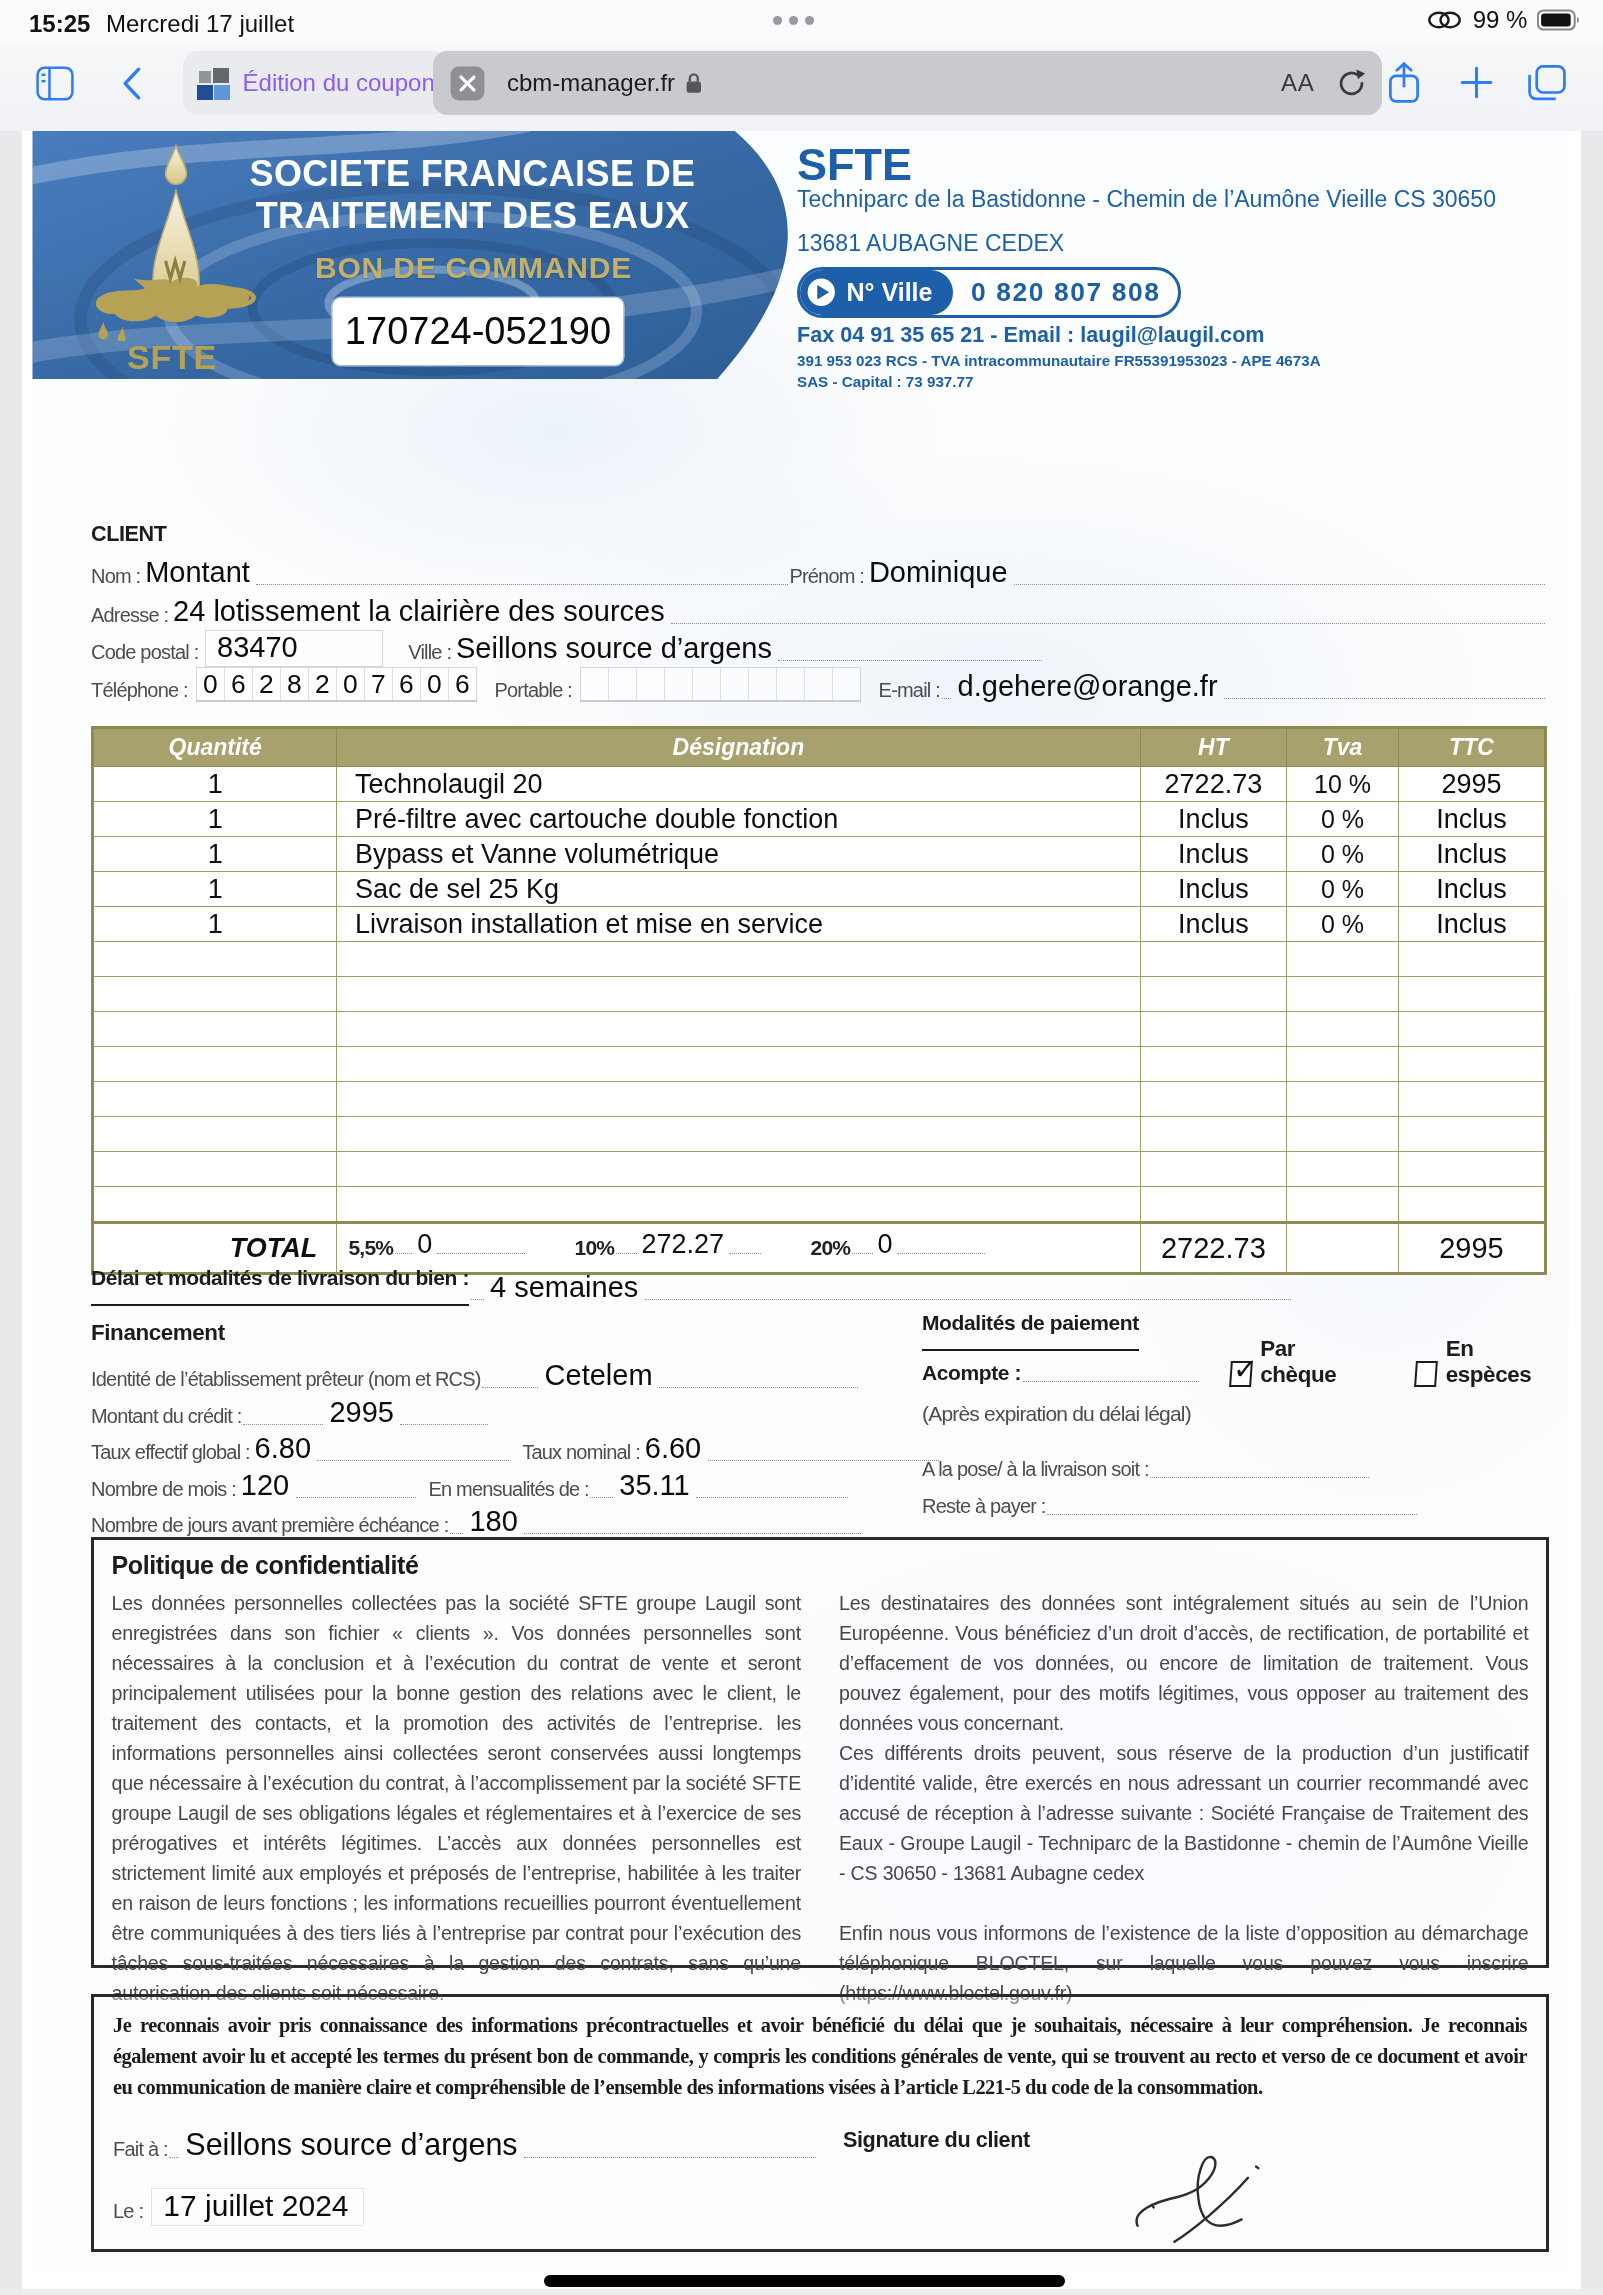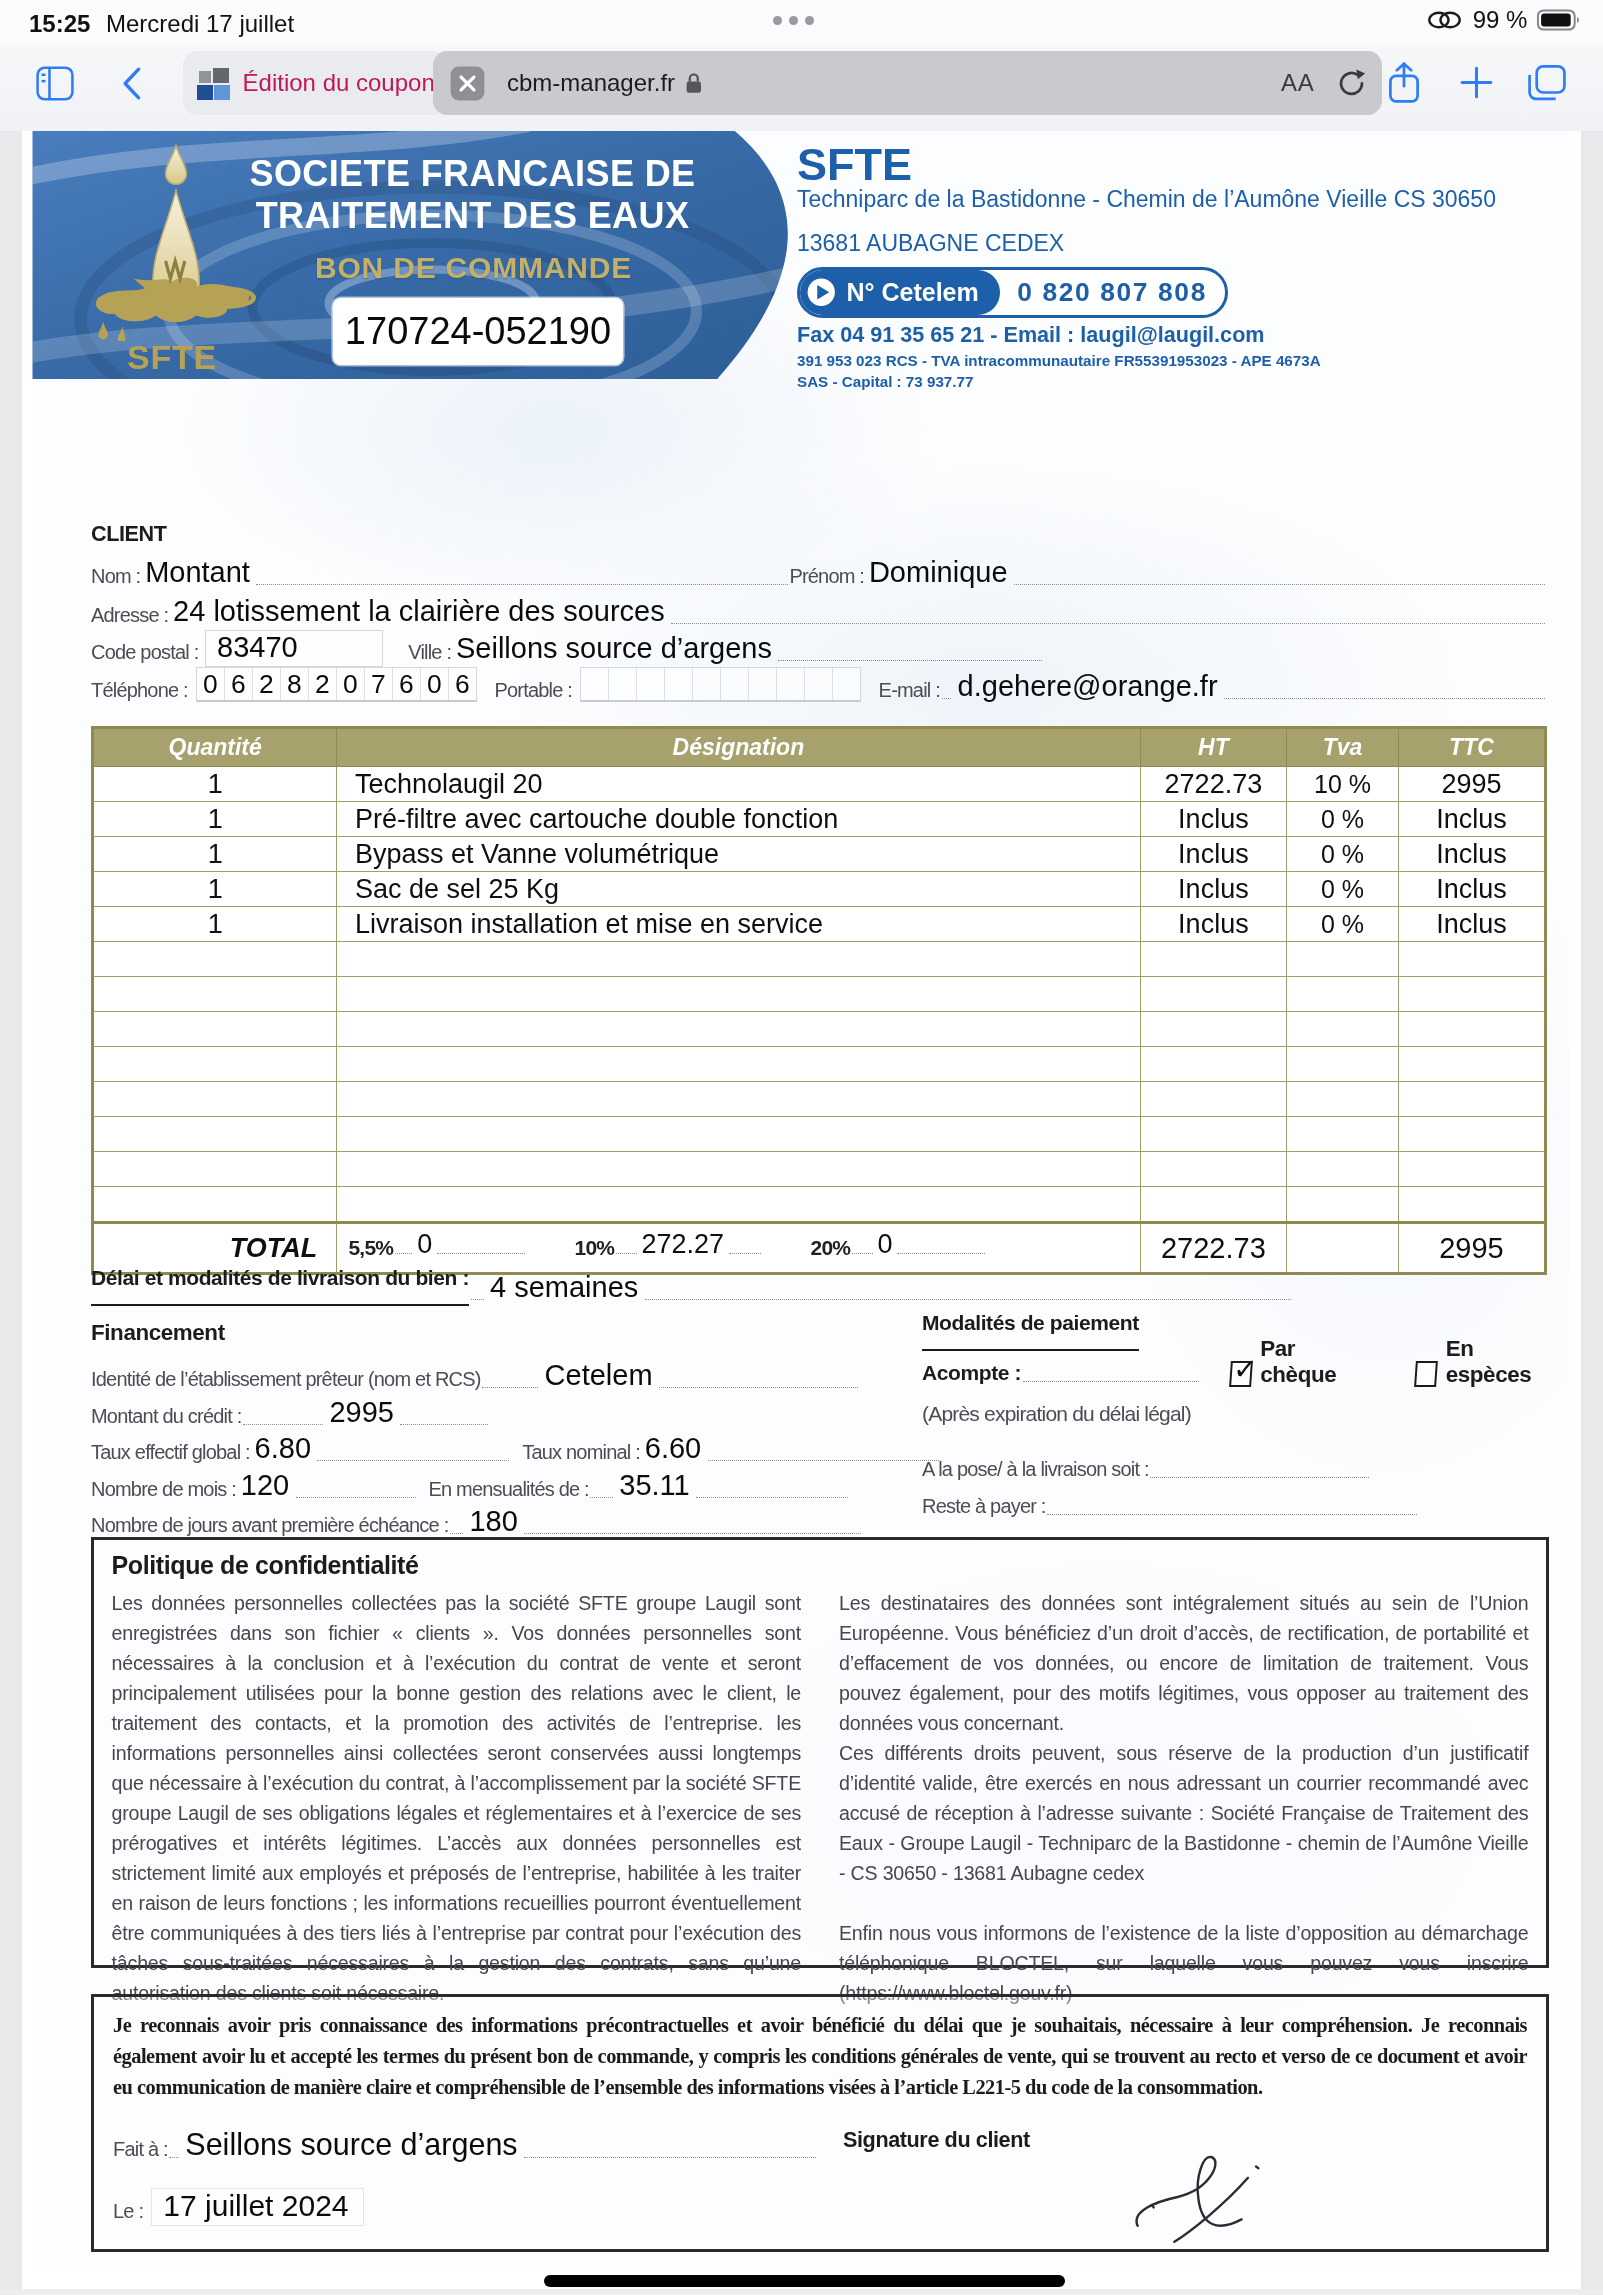--- a/index.html
+++ b/index.html
@@ -12,21 +12,21 @@
   #statusbar .date{left:106px;top:9.6px;font-size:24px;color:#111;}
   #statusbar .dots{left:773px;top:16px;display:flex;gap:7.2px;}
   #statusbar .dots i{width:8.8px;height:8.8px;border-radius:50%;background:#9a9aa0;}
   #statusbar .right{right:21px;top:6.4px;display:flex;align-items:center;gap:9.6px;}
   #statusbar .pct{font-size:24px;color:#111;}
   #toolbar{left:0;top:45px;width:1603px;height:86px;
            background:linear-gradient(#f6f7f9,#f1f2f5);}
   .tbtn{display:flex;align-items:center;justify-content:center;}
   #tab-pill{left:183px;top:6.4px;width:234px;height:64px;background:#e9ebee;border-radius:14.4px;
             display:flex;align-items:center;padding:0 14.4px;overflow:hidden;}
-  #tab-pill .tab-title{font-size:24px;color:#be185d;margin-left:11.2px;white-space:nowrap;}
+  #tab-pill .tab-title{font-size:24px;color:#8b5cf6;margin-left:11.2px;white-space:nowrap;}
   #url-pill{left:433px;top:6.4px;width:917px;height:64px;background:#c8cace;border-radius:14.4px;
             display:flex;align-items:center;padding:0 16px;}
   #url-pill .host{font-size:24px;color:#1c1c1e;margin-left:21px;}
   #url-pill .aa{font-size:24px;color:#3a3a3c;margin-left:auto;letter-spacing:0.8px;}
   .favicon{width:34px;height:34px;position:relative;flex:0 0 auto;}
   .favicon i{position:absolute;}
   
   #gutterL,#gutterR{top:131px;height:2165px;background:#e9e9eb;}
   #gutterL{left:0;width:22.4px;} #gutterR{left:1581px;width:22.4px;}
   #page{left:32px;top:131px;width:1537px;height:2140px;
@@ -278,21 +278,21 @@
   <div class="abs cinfo" id="c-a1">Techniparc de la Bastidonne - Chemin de l’Aumône Vieille   CS 30650</div>
   <div class="abs cinfo" id="c-a2">13681 AUBAGNE CEDEX</div>
   <div class="abs" id="indigo">
     <span class="lft">
       <span style="margin-right:9.6px;">
         <svg width="30.5" height="30.5" viewBox="0 0 38 38">
             <circle cx="19" cy="19" r="17" fill="#fff"></circle>
           <polygon points="14,10 29,19 14,28" fill="#1d5fa8"></polygon>
           </svg>
       </span>
-      <span>N° Cetelem</span>
+      <span>N° Ville</span>
     </span>
     <span class="num">0 820 807 808</span>
   </div>
   <div class="abs cinfo" id="c-fax">Fax 04 91 35 65 21 - Email : laugil@laugil.com</div>
   <div class="abs cinfo" id="c-rcs">391 953 023 RCS - TVA intracommunautaire FR55391953023 - APE 4673A</div>
   <div class="abs cinfo" id="c-sas">SAS - Capital : 73 937.77</div>
 
 
   <div class="abs lblb" style="left:59px;top:390px;font-size:21.6px;">CLIENT</div>
 

